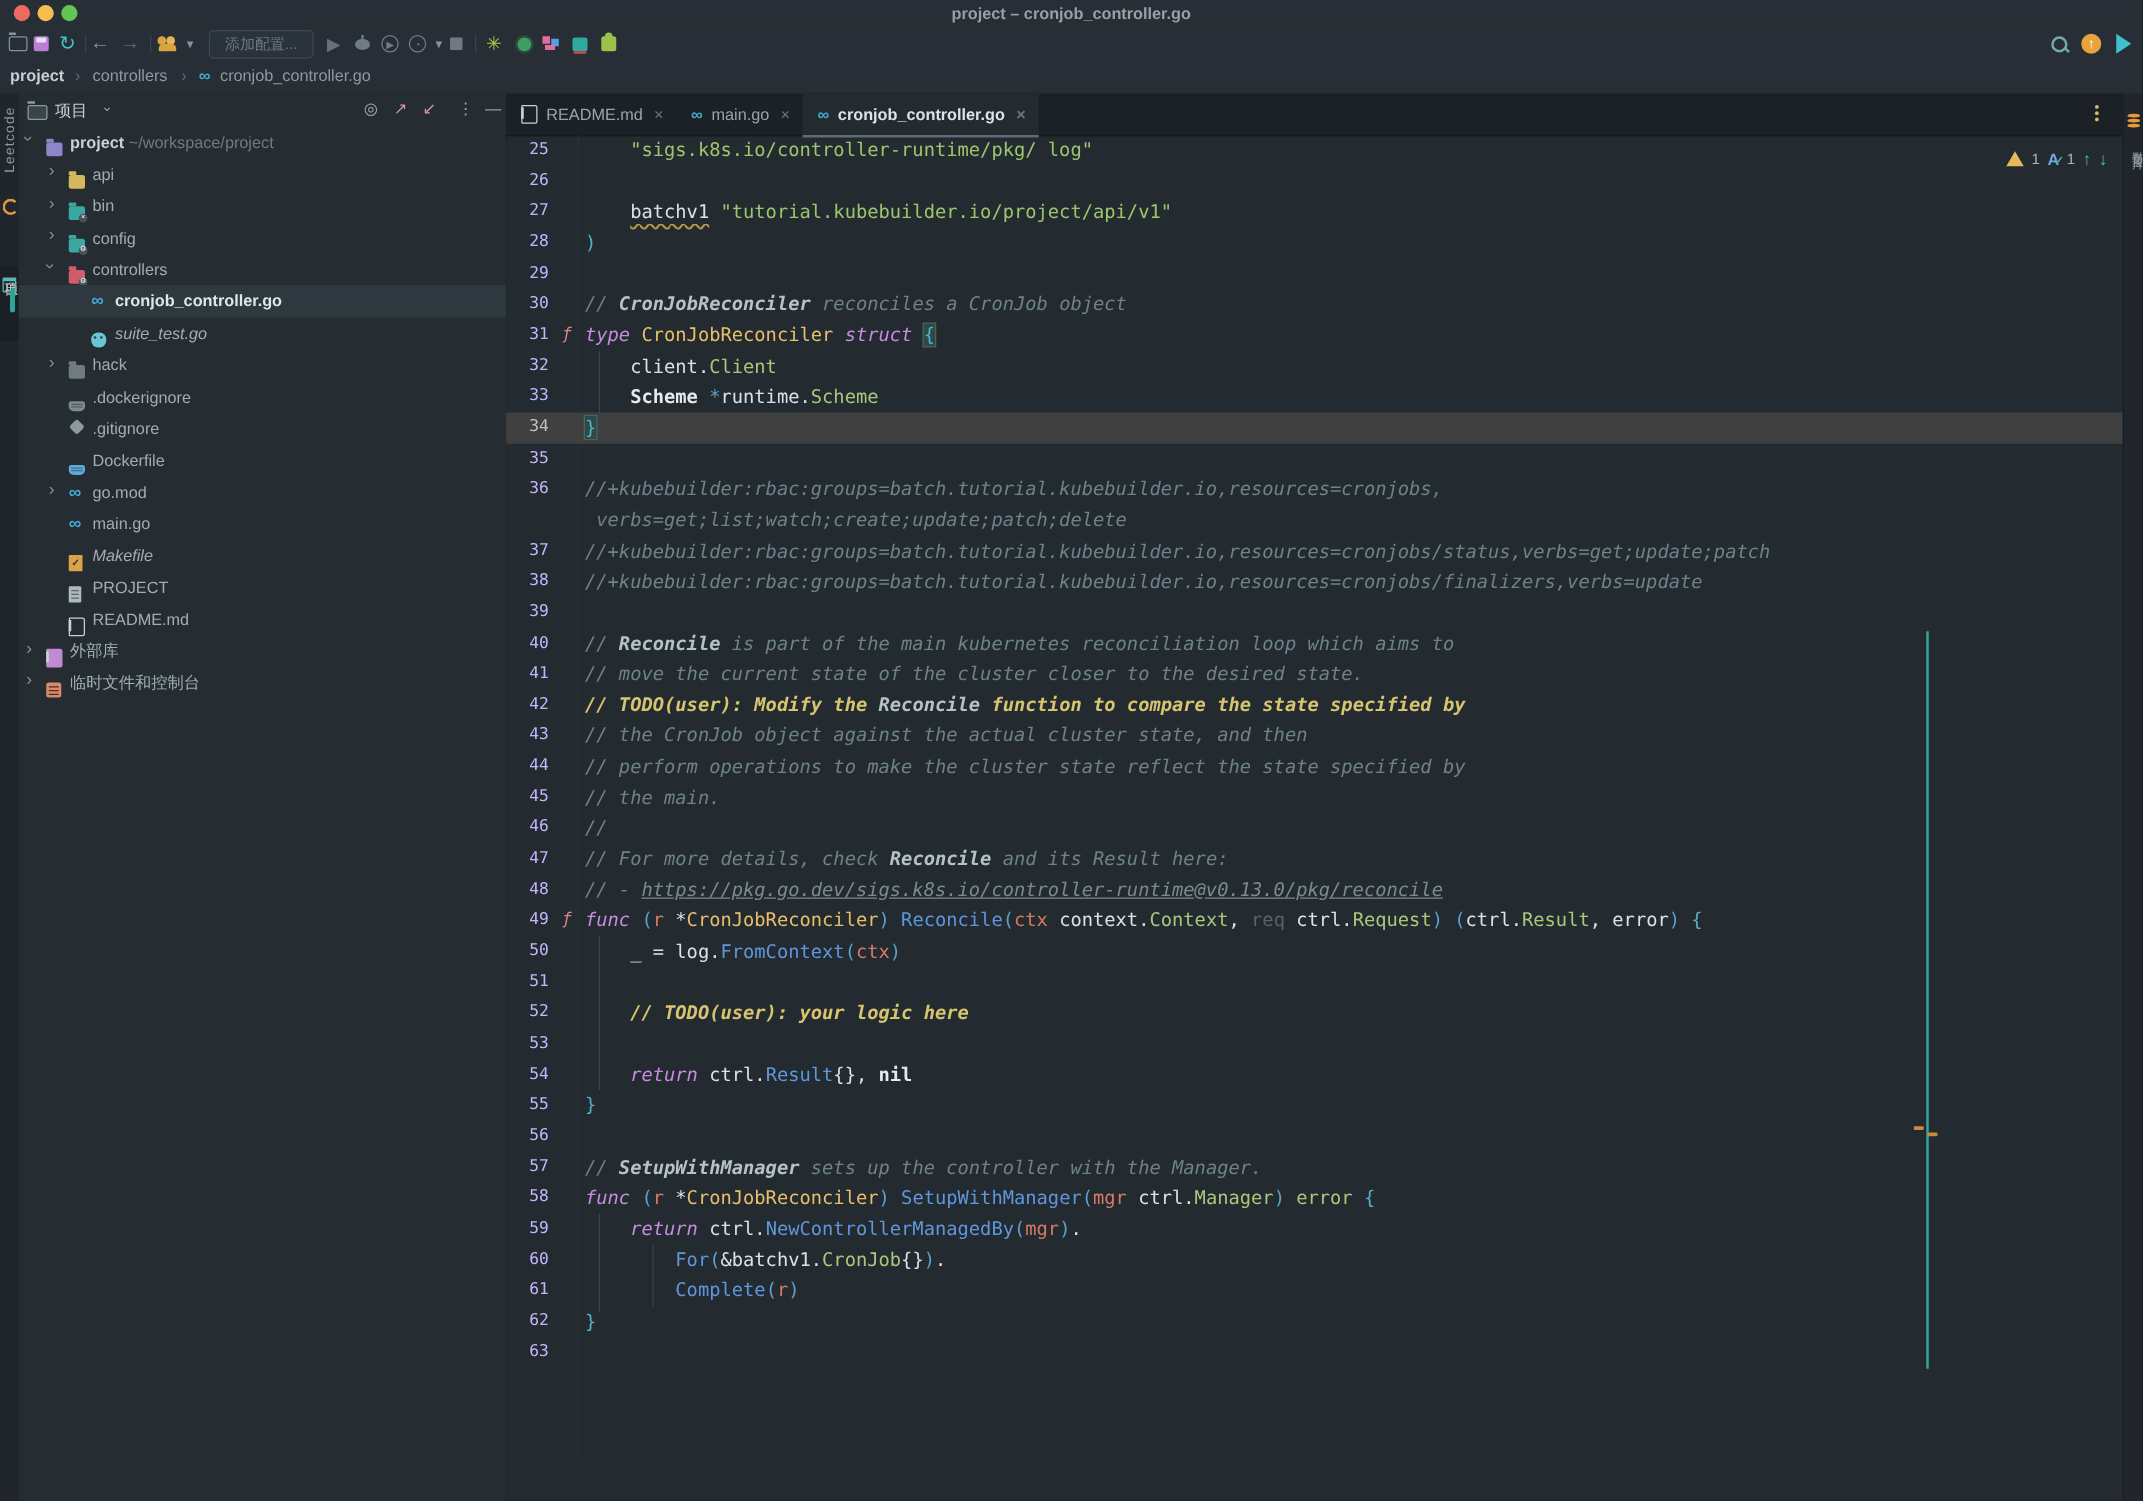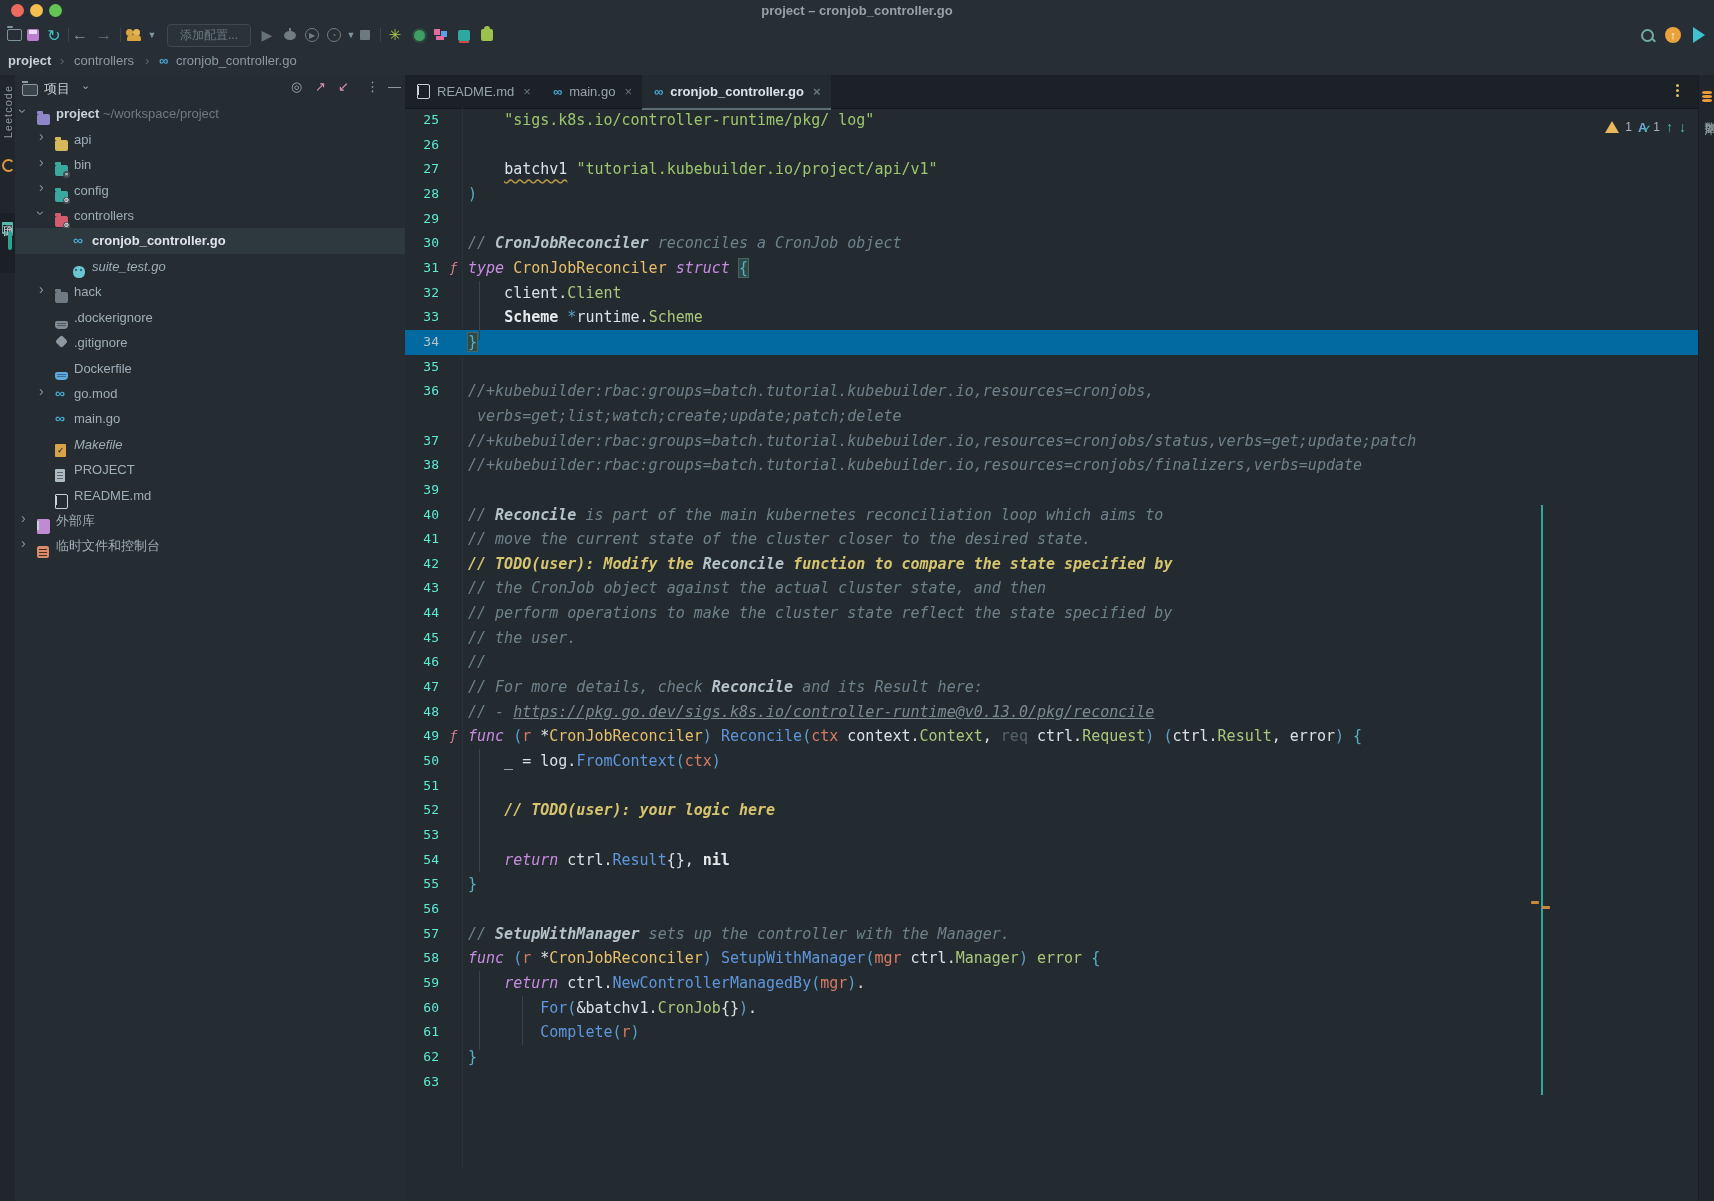--- a/index.html
+++ b/index.html
@@ -103,23 +103,23 @@
   .scr:after{content:"";position:absolute;left:2px;top:3px;width:8px;height:1px;background:#4a2e22;box-shadow:0 3px 0 #4a2e22,0 6px 0 #4a2e22;}
   #selbar{left:8px;top:231px;width:4px;height:19px;background:#2BA695;border-radius:2px;}
   
   #editor{left:405px;top:75px;width:1293px;height:1126px;background:#232B31;}
   #tabbar{position:absolute;left:0;top:0;width:100%;height:33px;background:#1B2126;border-bottom:1px solid #15191D;display:flex;}
   .tab{position:relative;height:33px;display:flex;align-items:center;padding:0 10px 0 12px;gap:7px;cursor:pointer;color:#98A5AD;font-size:13px;}
   .tab .x{color:#6A767D;font-size:13px;margin-left:2px;}
   .tab.active{background:#232B31;color:#DDE3E7;font-weight:bold;border-bottom:2px solid #5C6D76;}
   #code{position:absolute;left:0;top:33px;width:100%;font-family:"DejaVu Sans Mono",monospace;font-size:15px;}
   .crow{display:flex;height:24.66px;line-height:24.66px;white-space:pre;position:relative;}
-  .crow .num{width:26px;margin-left:8px;text-align:right;color:#5eead4;font-size:13px;flex:none;}
+  .crow .num{width:26px;margin-left:8px;text-align:right;color:#c4b5fd;font-size:13px;flex:none;}
   .crow .fx{width:29px;text-align:center;color:#E0808E;font-style:italic;font-size:13px;flex:none;}
-  .crow.caret{background:#0369a1;}
+  .crow.caret{background:#404040;}
   .crow.caret .num{color:#BAC3C8;}
   .tk-p{color:#DCE1E5}.tk-kw{color:#C78BE0;font-style:italic}.tk-ty{color:#E8BF6A}
   .tk-fn{color:#5F96DC}.tk-pa{color:#D77A64}.tk-gm{color:#A9C87B}.tk-st{color:#9CC66D}
   .tk-cm{color:#6E828A;font-style:italic}.tk-cmb{color:#B4C2C9;font-style:italic;font-weight:bold}
   .tk-td{color:#D6C46E;font-style:italic;font-weight:bold}.tk-dim{color:#57636B}
   .tk-lk{color:#7A8A91;font-style:italic;text-decoration:underline}
   .tk-br{color:#56B0CA}.tk-cy{color:#5F9FCB}.tk-nb{color:#E7EAEC;font-weight:bold}
   .tk-wv{color:#DCE1E5;text-decoration:underline wavy #B89A45;text-underline-offset:4px;}
   .tk-mb{color:#56B0CA;background:#2F4A45;box-shadow:0 0 0 1px #47665F;}
   .guide{position:absolute;width:1px;background:#39434A;}
@@ -378,21 +378,21 @@
         <div class="crow"><span class="num">36</span><span class="fx"></span><span><span class="tk-cm">//+kubebuilder:rbac:groups=batch.tutorial.kubebuilder.io,resources=cronjobs,</span></span></div>
         <div class="crow"><span class="num"></span><span class="fx"></span><span><span class="tk-cm"> verbs=get;list;watch;create;update;patch;delete</span></span></div>
         <div class="crow"><span class="num">37</span><span class="fx"></span><span><span class="tk-cm">//+kubebuilder:rbac:groups=batch.tutorial.kubebuilder.io,resources=cronjobs/status,verbs=get;update;patch</span></span></div>
         <div class="crow"><span class="num">38</span><span class="fx"></span><span><span class="tk-cm">//+kubebuilder:rbac:groups=batch.tutorial.kubebuilder.io,resources=cronjobs/finalizers,verbs=update</span></span></div>
         <div class="crow"><span class="num">39</span><span class="fx"></span><span></span></div>
         <div class="crow"><span class="num">40</span><span class="fx"></span><span><span class="tk-cm">// </span><span class="tk-cmb">Reconcile</span><span class="tk-cm"> is part of the main kubernetes reconciliation loop which aims to</span></span></div>
         <div class="crow"><span class="num">41</span><span class="fx"></span><span><span class="tk-cm">// move the current state of the cluster closer to the desired state.</span></span></div>
         <div class="crow"><span class="num">42</span><span class="fx"></span><span><span class="tk-td">// TODO(user): Modify the </span><span class="tk-cmb">Reconcile</span><span class="tk-td"> function to compare the state specified by</span></span></div>
         <div class="crow"><span class="num">43</span><span class="fx"></span><span><span class="tk-cm">// the CronJob object against the actual cluster state, and then</span></span></div>
         <div class="crow"><span class="num">44</span><span class="fx"></span><span><span class="tk-cm">// perform operations to make the cluster state reflect the state specified by</span></span></div>
-        <div class="crow"><span class="num">45</span><span class="fx"></span><span><span class="tk-cm">// the user.</span></span></div>
+        <div class="crow"><span class="num">45</span><span class="fx"></span><span><span class="tk-cm">// the main.</span></span></div>
         <div class="crow"><span class="num">46</span><span class="fx"></span><span><span class="tk-cm">//</span></span></div>
         <div class="crow"><span class="num">47</span><span class="fx"></span><span><span class="tk-cm">// For more details, check </span><span class="tk-cmb">Reconcile</span><span class="tk-cm"> and its Result here:</span></span></div>
         <div class="crow"><span class="num">48</span><span class="fx"></span><span><span class="tk-cm">// - </span><span class="tk-lk">https://pkg.go.dev/sigs.k8s.io/controller-runtime@v0.13.0/pkg/reconcile</span></span></div>
         <div class="crow"><span class="num">49</span><span class="fx">ƒ</span><span><span class="tk-kw">func </span><span class="tk-cy">(</span><span class="tk-pa">r</span><span class="tk-p"> *</span><span class="tk-ty">CronJobReconciler</span><span class="tk-cy">) </span><span class="tk-fn">Reconcile</span><span class="tk-cy">(</span><span class="tk-pa">ctx</span><span class="tk-p"> context.</span><span class="tk-gm">Context</span><span class="tk-p">, </span><span class="tk-dim">req</span><span class="tk-p"> ctrl.</span><span class="tk-gm">Request</span><span class="tk-cy">) (</span><span class="tk-p">ctrl.</span><span class="tk-gm">Result</span><span class="tk-p">, error</span><span class="tk-cy">)</span><span class="tk-p"> </span><span class="tk-br">{</span></span></div>
         <div class="crow"><span class="num">50</span><span class="fx"></span><span><span class="tk-p">    _ = log.</span><span class="tk-fn">FromContext</span><span class="tk-cy">(</span><span class="tk-pa">ctx</span><span class="tk-cy">)</span></span></div>
         <div class="crow"><span class="num">51</span><span class="fx"></span><span></span></div>
         <div class="crow"><span class="num">52</span><span class="fx"></span><span><span class="tk-p">    </span><span class="tk-td">// TODO(user): your logic here</span></span></div>
         <div class="crow"><span class="num">53</span><span class="fx"></span><span></span></div>
         <div class="crow"><span class="num">54</span><span class="fx"></span><span><span class="tk-p">    </span><span class="tk-kw">return</span><span class="tk-p"> ctrl.</span><span class="tk-fn">Result</span><span class="tk-p">{}, </span><span class="tk-nb">nil</span></span></div>
         <div class="crow"><span class="num">55</span><span class="fx"></span><span><span class="tk-br">}</span></span></div>

